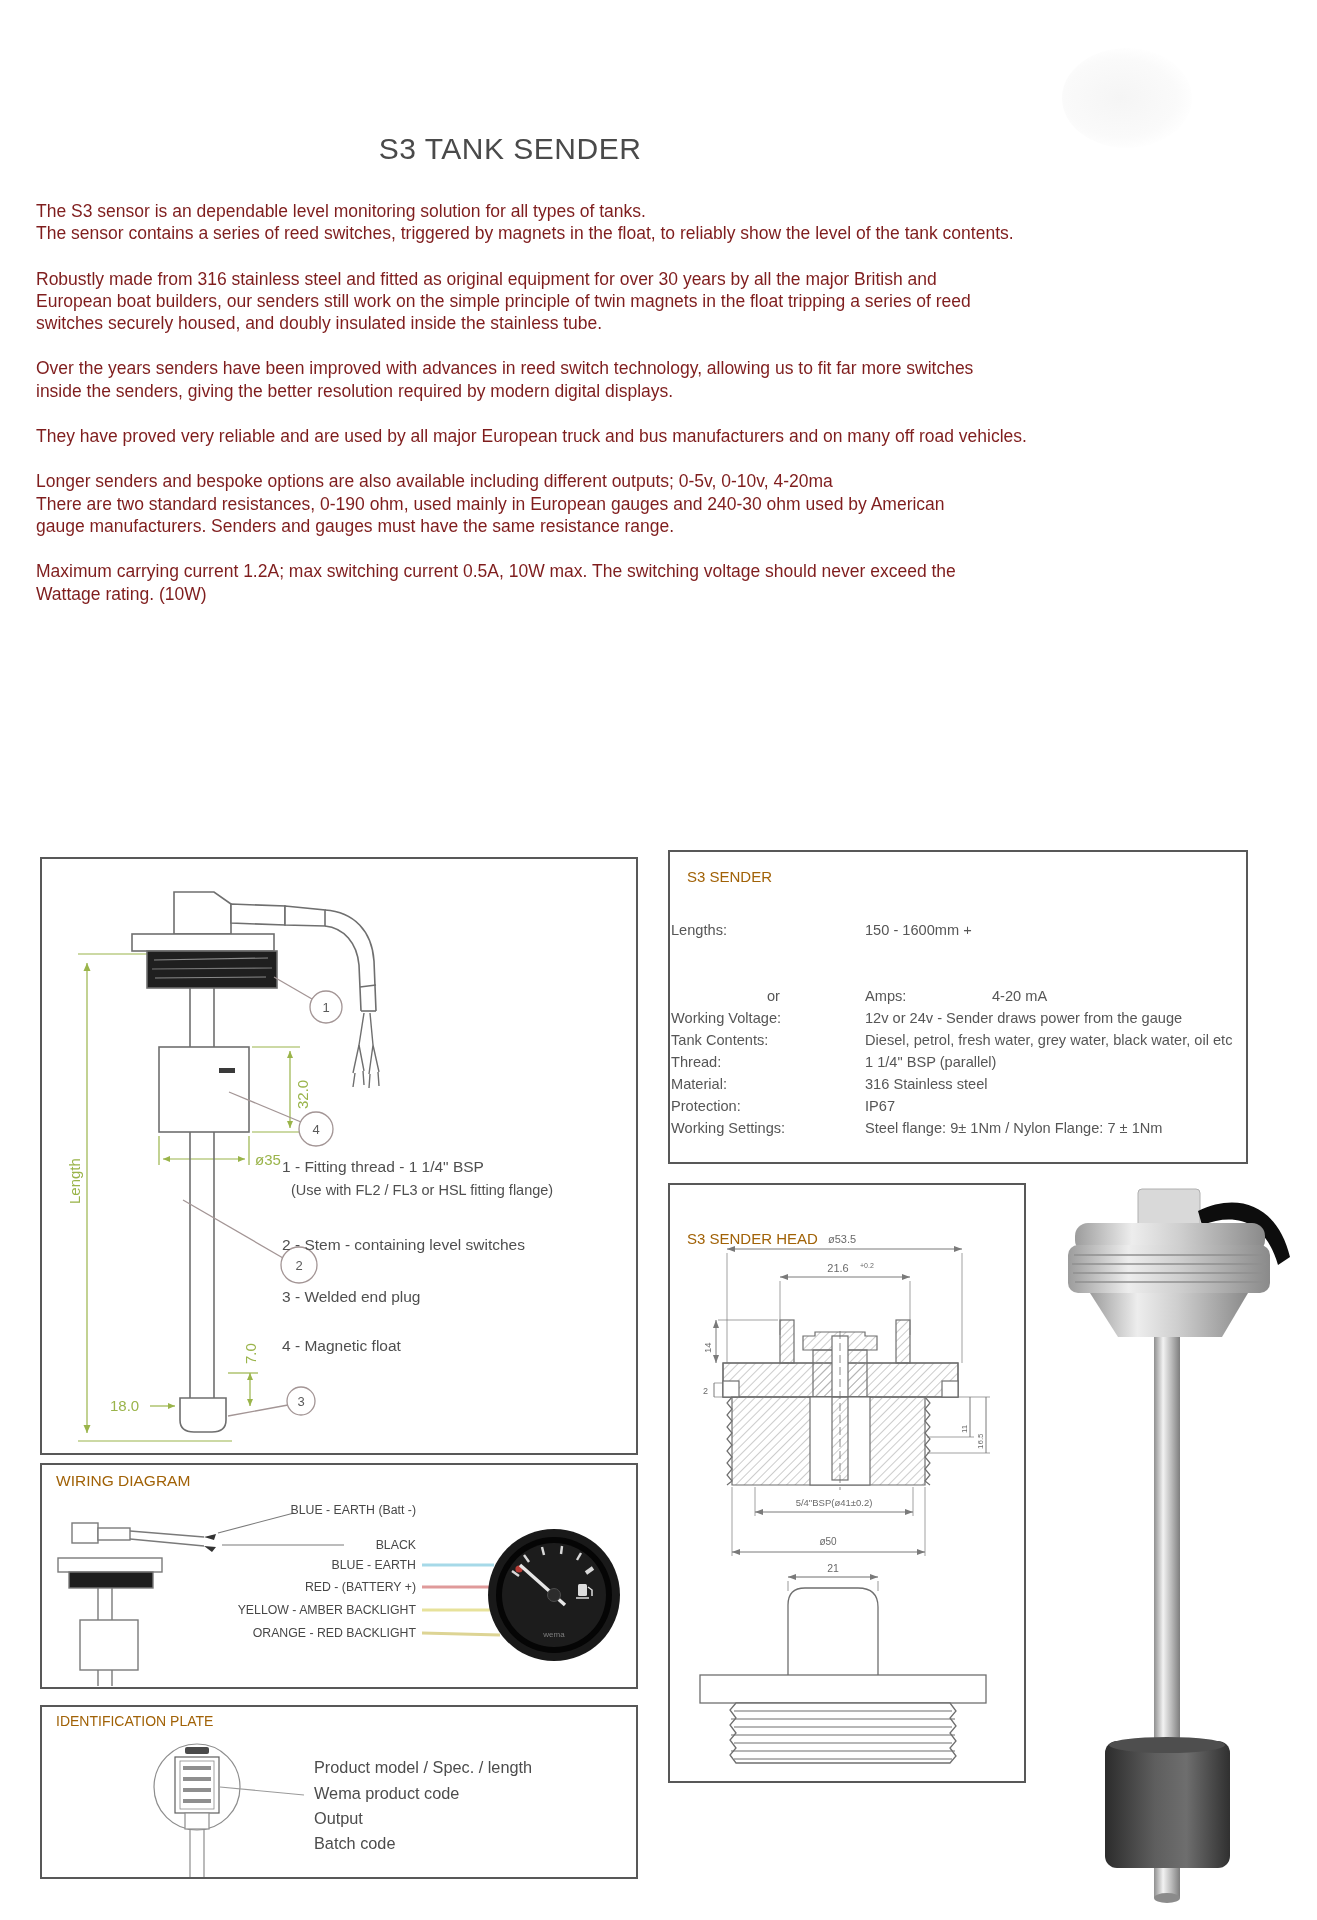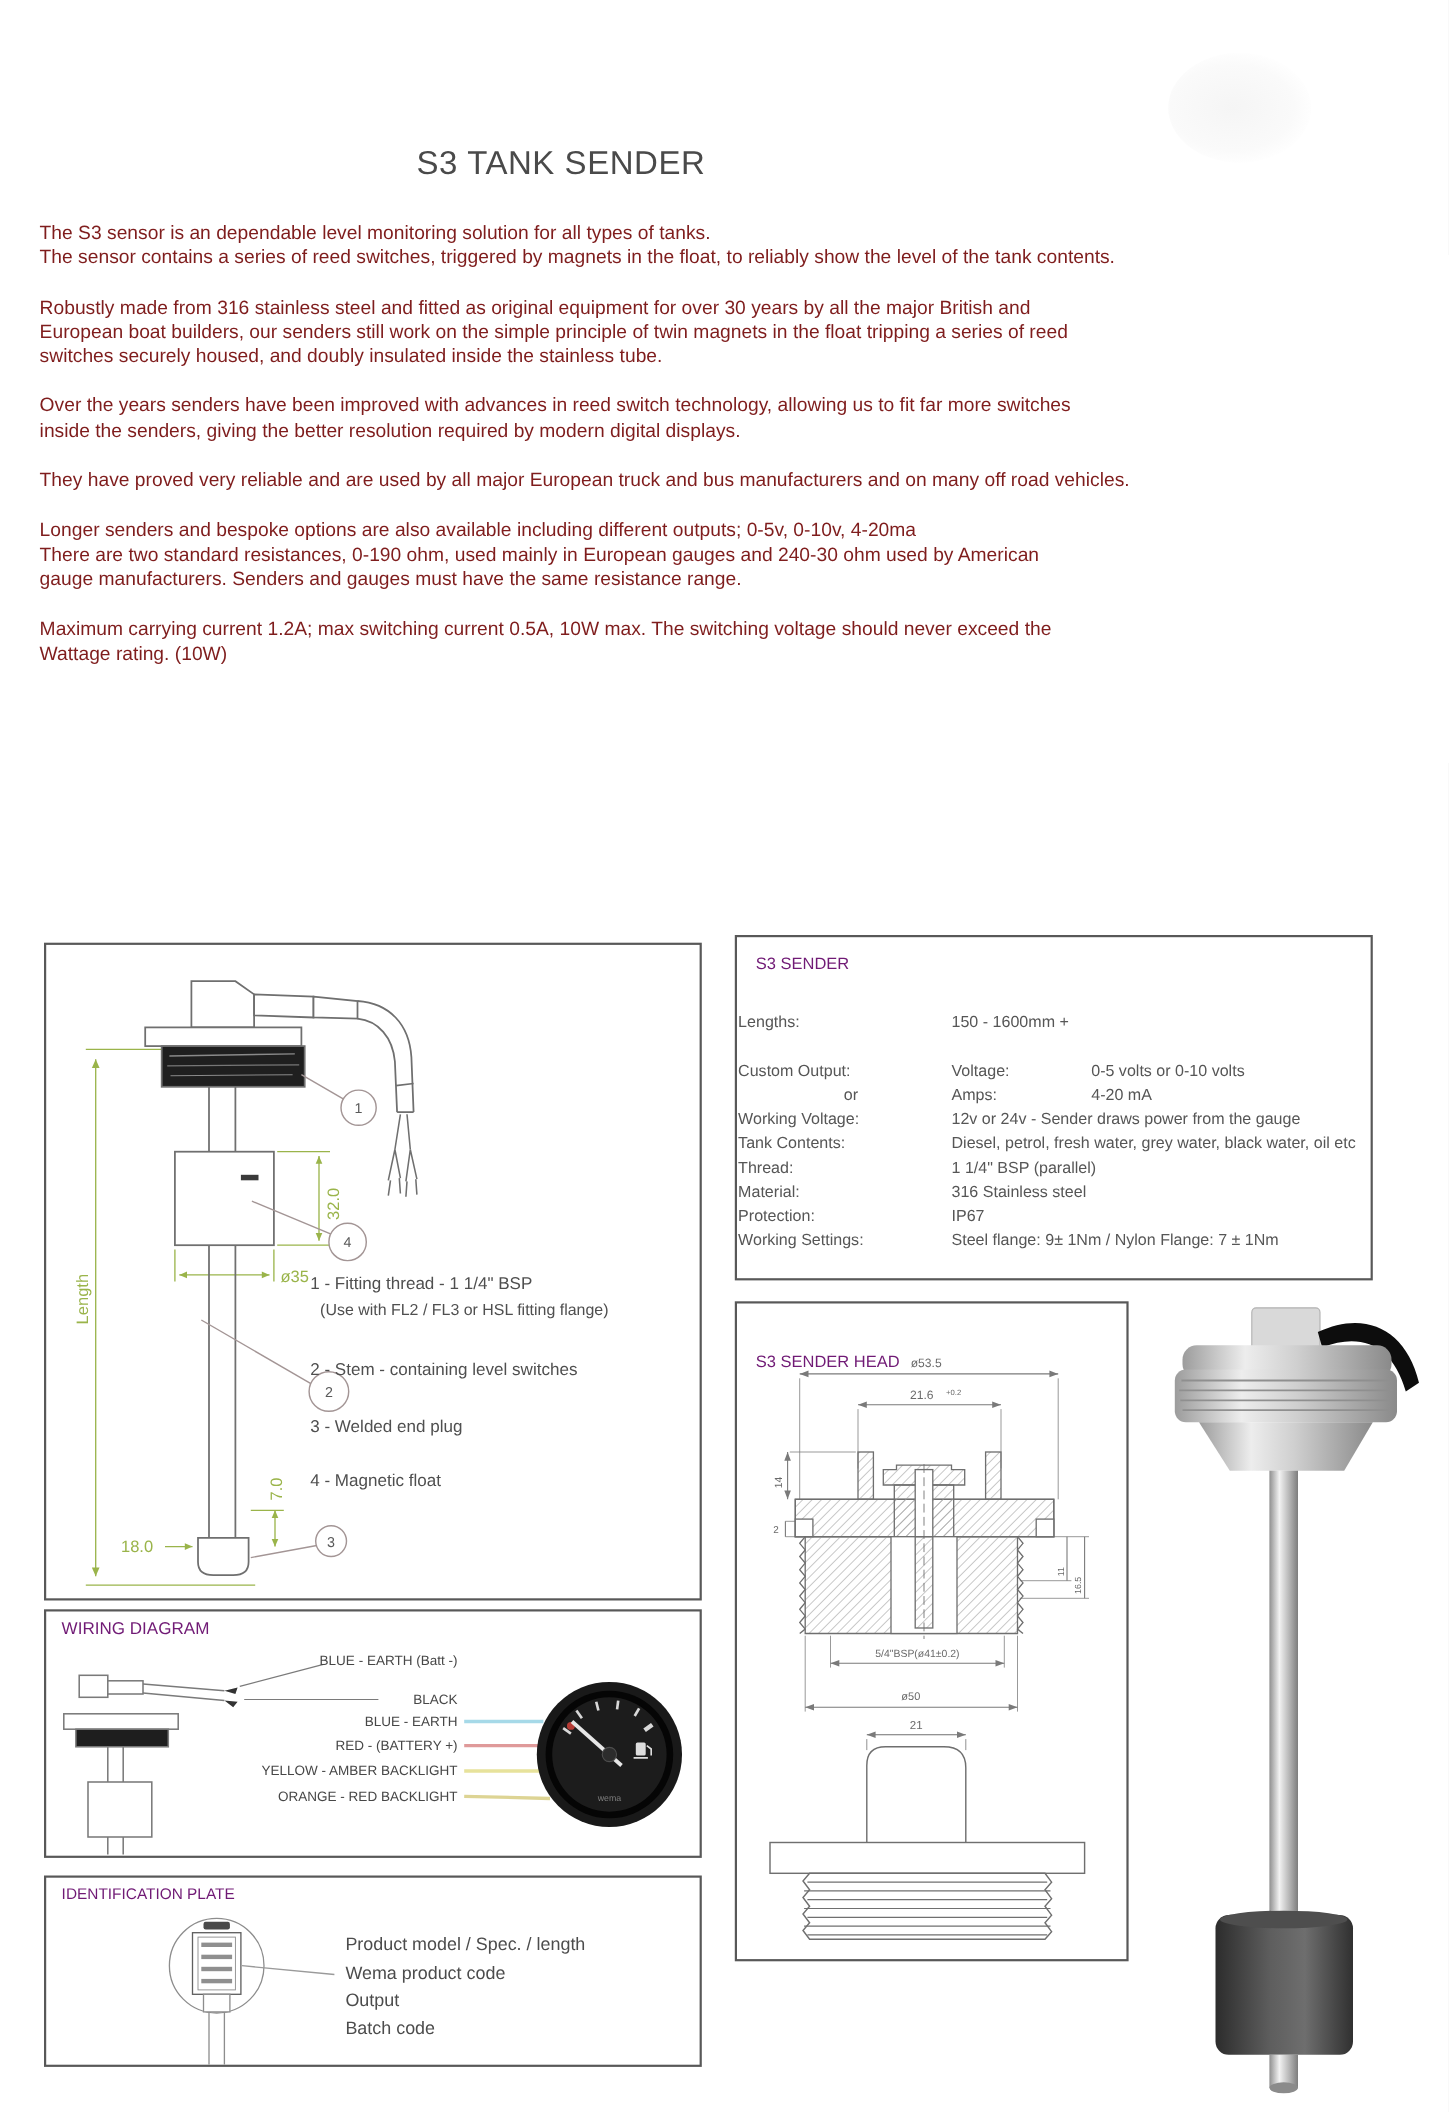--- a/index.html
+++ b/index.html
@@ -3,21 +3,21 @@
 <meta charset="utf-8">
 <style>
   html,body{margin:0;padding:0;background:#e9e9e9;}
   #page{position:relative;width:1317px;height:1920px;background:#ffffff;overflow:hidden;
         font-family:"Liberation Sans", sans-serif;color:#555;padding-left:45px;}
   .abs{position:absolute;}
   #page-title{top:132px;left:0;width:1020px;text-align:center;font-size:30px;letter-spacing:.5px;color:#4a4a4a;}
   #intro{top:200px;left:36px;width:1046px;font-size:17.5px;line-height:22.3px;color:#7f1d1d;}
   #intro .para{white-space:pre-line;margin:0 0 23px 0;}
   .panel{border:2px solid #585858;background:#fff;}
-  .panel-title{position:absolute;color:#701a75;}
+  .panel-title{position:absolute;color:#a16207;}
   
   #specs-box{left:668px;top:850px;width:576px;height:310px;}
   #specs-title{left:17px;top:16px;font-size:15px;}
   .spec-row{position:absolute;left:0;width:100%;height:20px;font-size:14.6px;color:#565656;white-space:nowrap;}
   .spec-row span{position:absolute;top:0;}
   .sp-label{left:1px;}
   .sp-label.indent{left:97px;}
   .sp-mid{left:195px;}
   .sp-val{left:322px;}
   
@@ -148,25 +148,20 @@
       </g>
     </svg>
   </div>
 
   <div id="specs-box" class="abs panel">
     <div id="specs-title" class="panel-title">S3 SENDER</div>
     <div class="spec-row" style="top:70px">
         <span class="sp-label">Lengths:</span>
         <span class="sp-mid">150 - 1600mm +</span>
         <span class="sp-val"></span>
-      </div>
-    <div class="spec-row" style="top:114px">
-        <span class="sp-label">Custom Output:</span>
-        <span class="sp-mid">Voltage:</span>
-        <span class="sp-val">0-5 volts or 0-10 volts</span>
       </div>
     <div class="spec-row" style="top:136px">
         <span class="sp-label indent">or</span>
         <span class="sp-mid">Amps:</span>
         <span class="sp-val">4-20 mA</span>
       </div>
     <div class="spec-row" style="top:158px">
         <span class="sp-label">Working Voltage:</span>
         <span class="sp-mid">12v or 24v - Sender draws power from the gauge</span>
         <span class="sp-val"></span>

